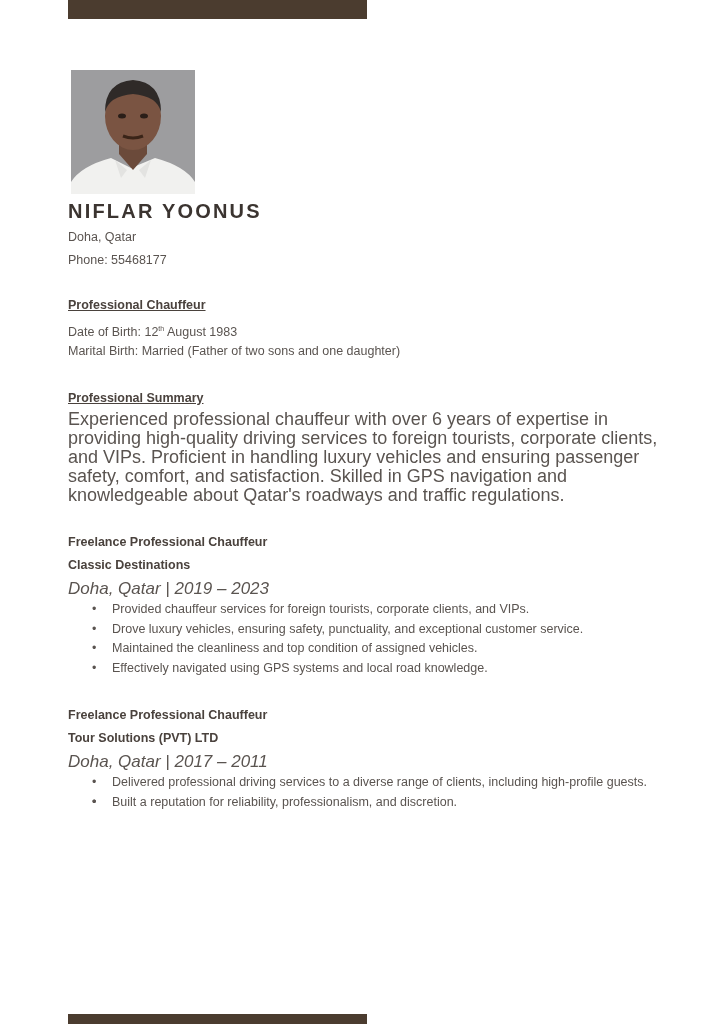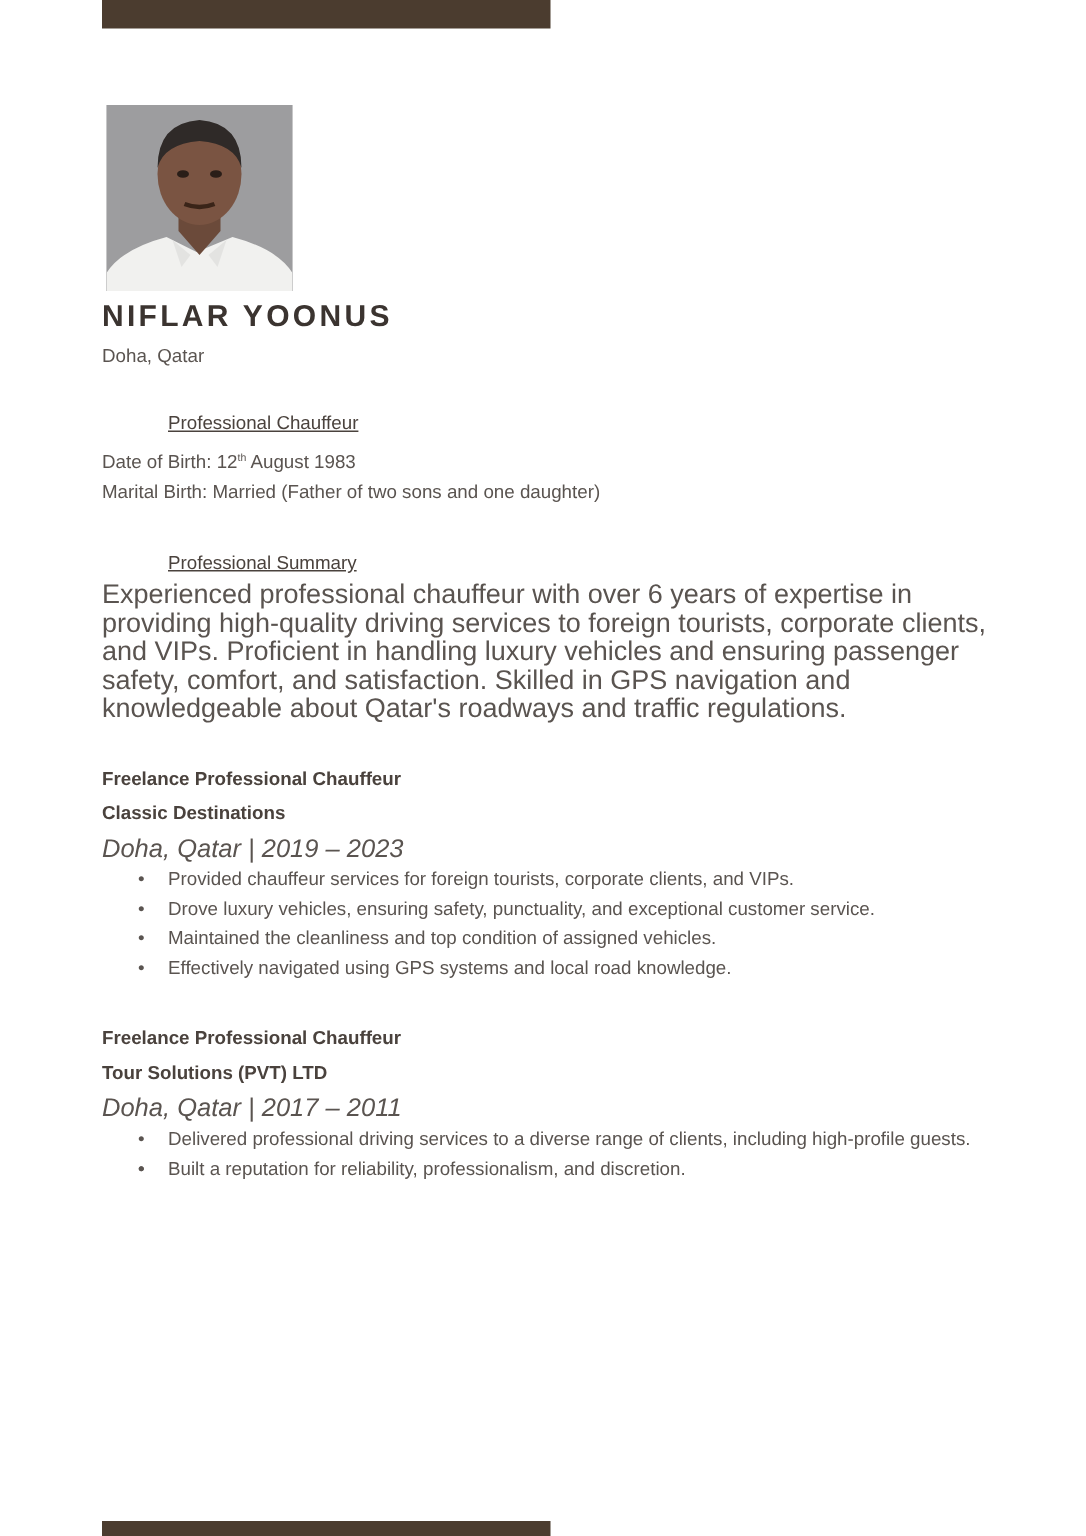--- a/index.html
+++ b/index.html
@@ -61,26 +61,25 @@
       height: 23px;
       color: #5a5450;
       white-space: nowrap;
     }
     .link {
       color: #3d7bb8;
       text-decoration: underline;
     }
     .section-title {
       font-size: 12.5px;
-      font-weight: normal;
+      font-weight: bold;
       text-decoration: underline;
       color: #4a423d;
       line-height: 23px;
       height: 23px;
-      margin-left: 44px;
     }
     .para {
       font-size: 18px;
       line-height: 19px;
       color: #5a5450;
       margin: 0;
     }
     .job-title, .company {
       font-size: 12.5px;
       font-weight: bold;
@@ -133,20 +132,24 @@
     <path d="M80 90 L68 100 L74 108 Z" fill="#e3e3e1"></path>
   </svg>
 </div>
 
 <div class="content">
 
   <h1 class="name">NIFLAR YOONUS</h1>
 
   <div class="line">Doha, Qatar</div>
 
+  <div class="line">
+    <span>Phone:</span>
+    <span>55468177</span>
+  </div>
 
 
   <div style="height:22px"></div>
 
   <div class="section-title">Professional Chauffeur</div>
 
   <div class="line">
     <span>Date of Birth:</span>
     <span>12</span><sup>th</sup>
     <span>August 1983</span>

